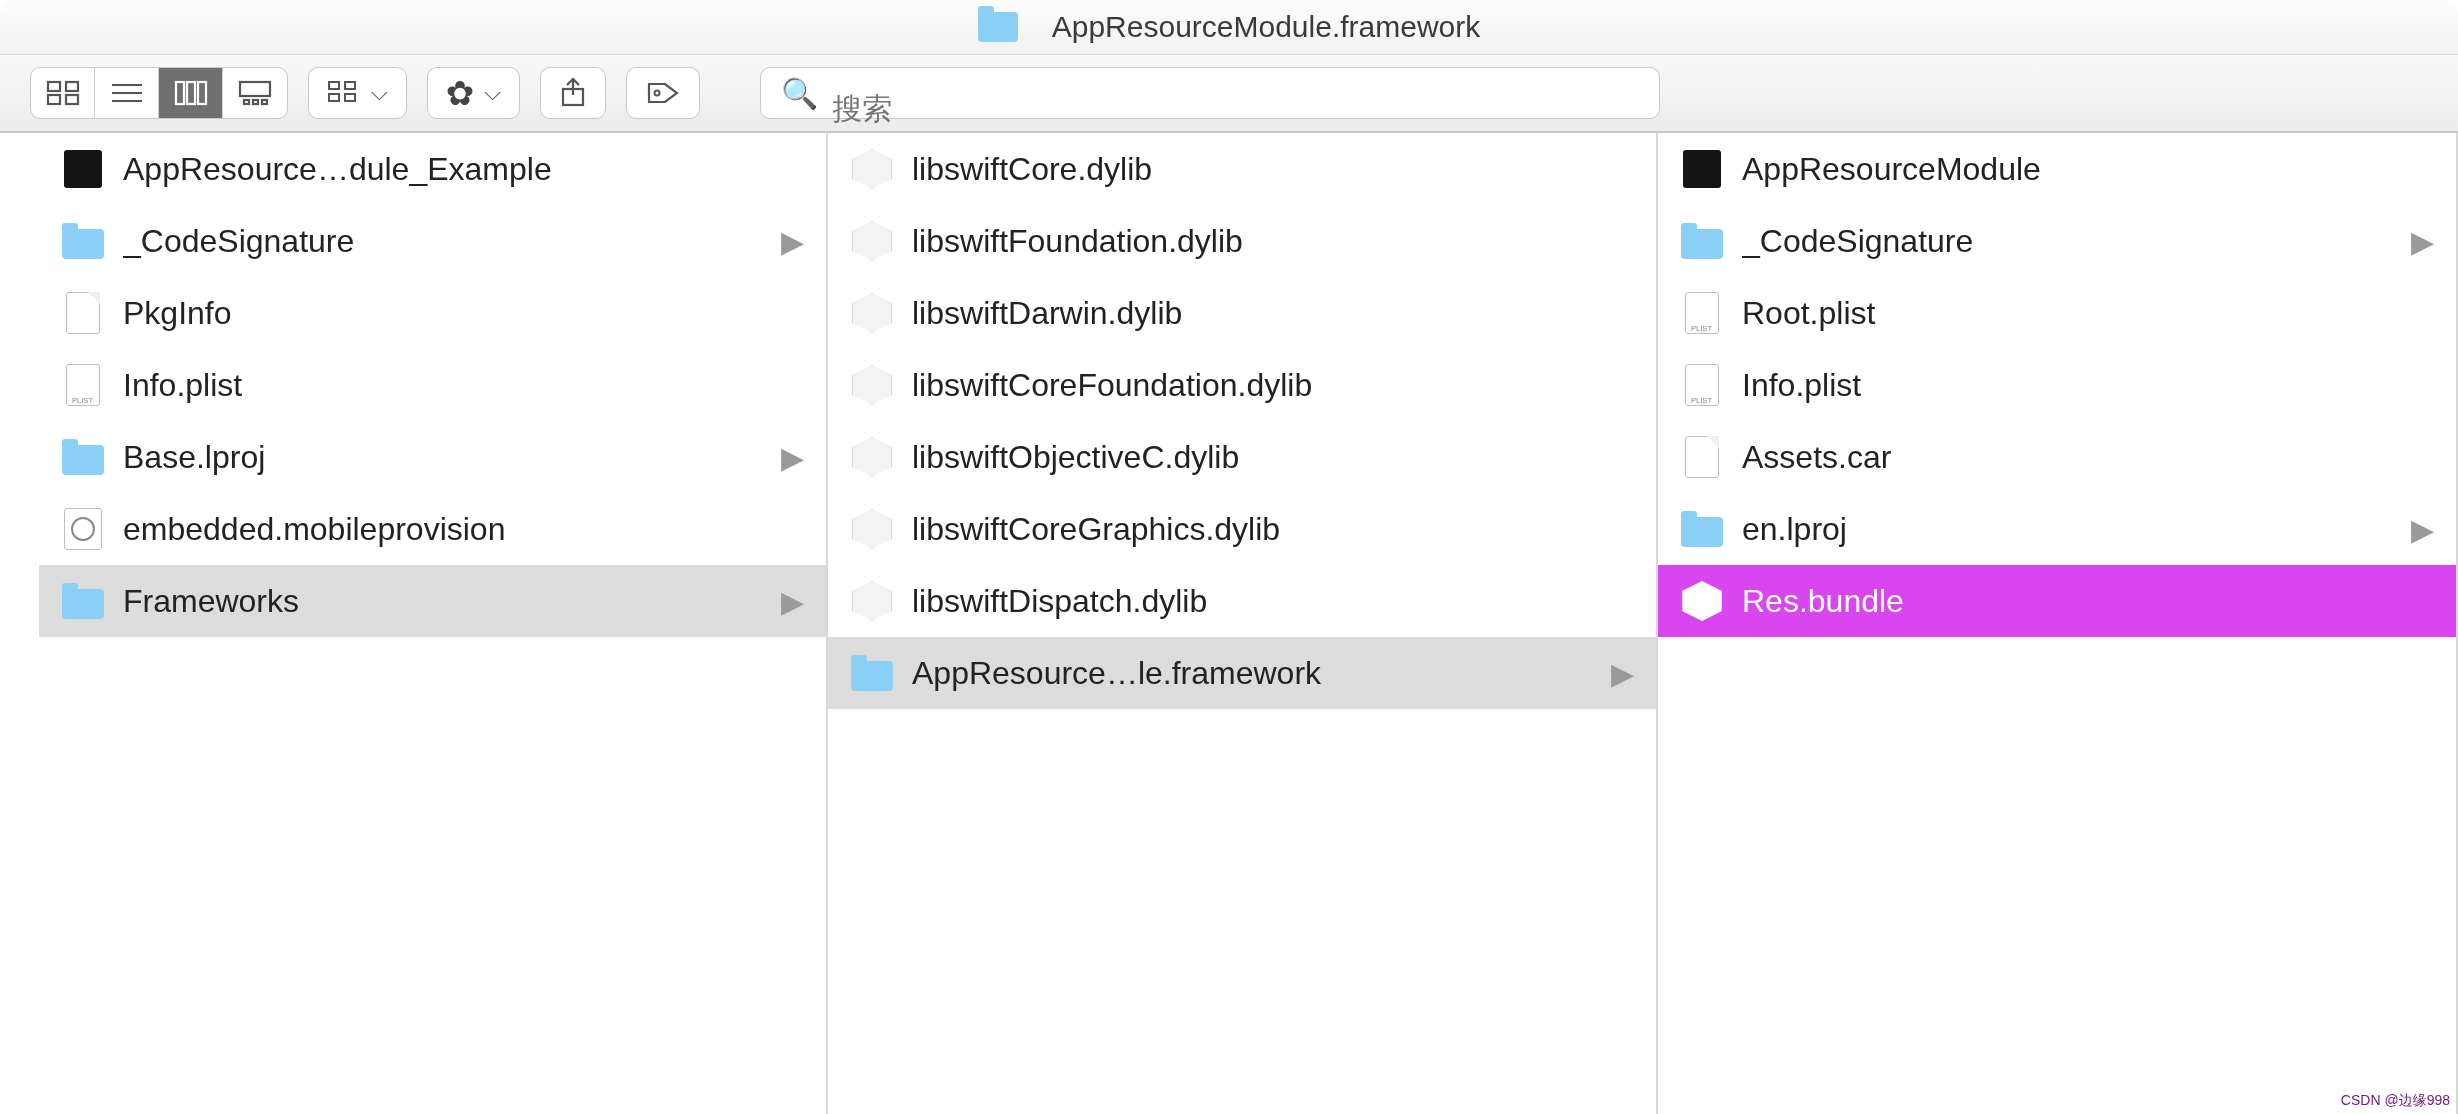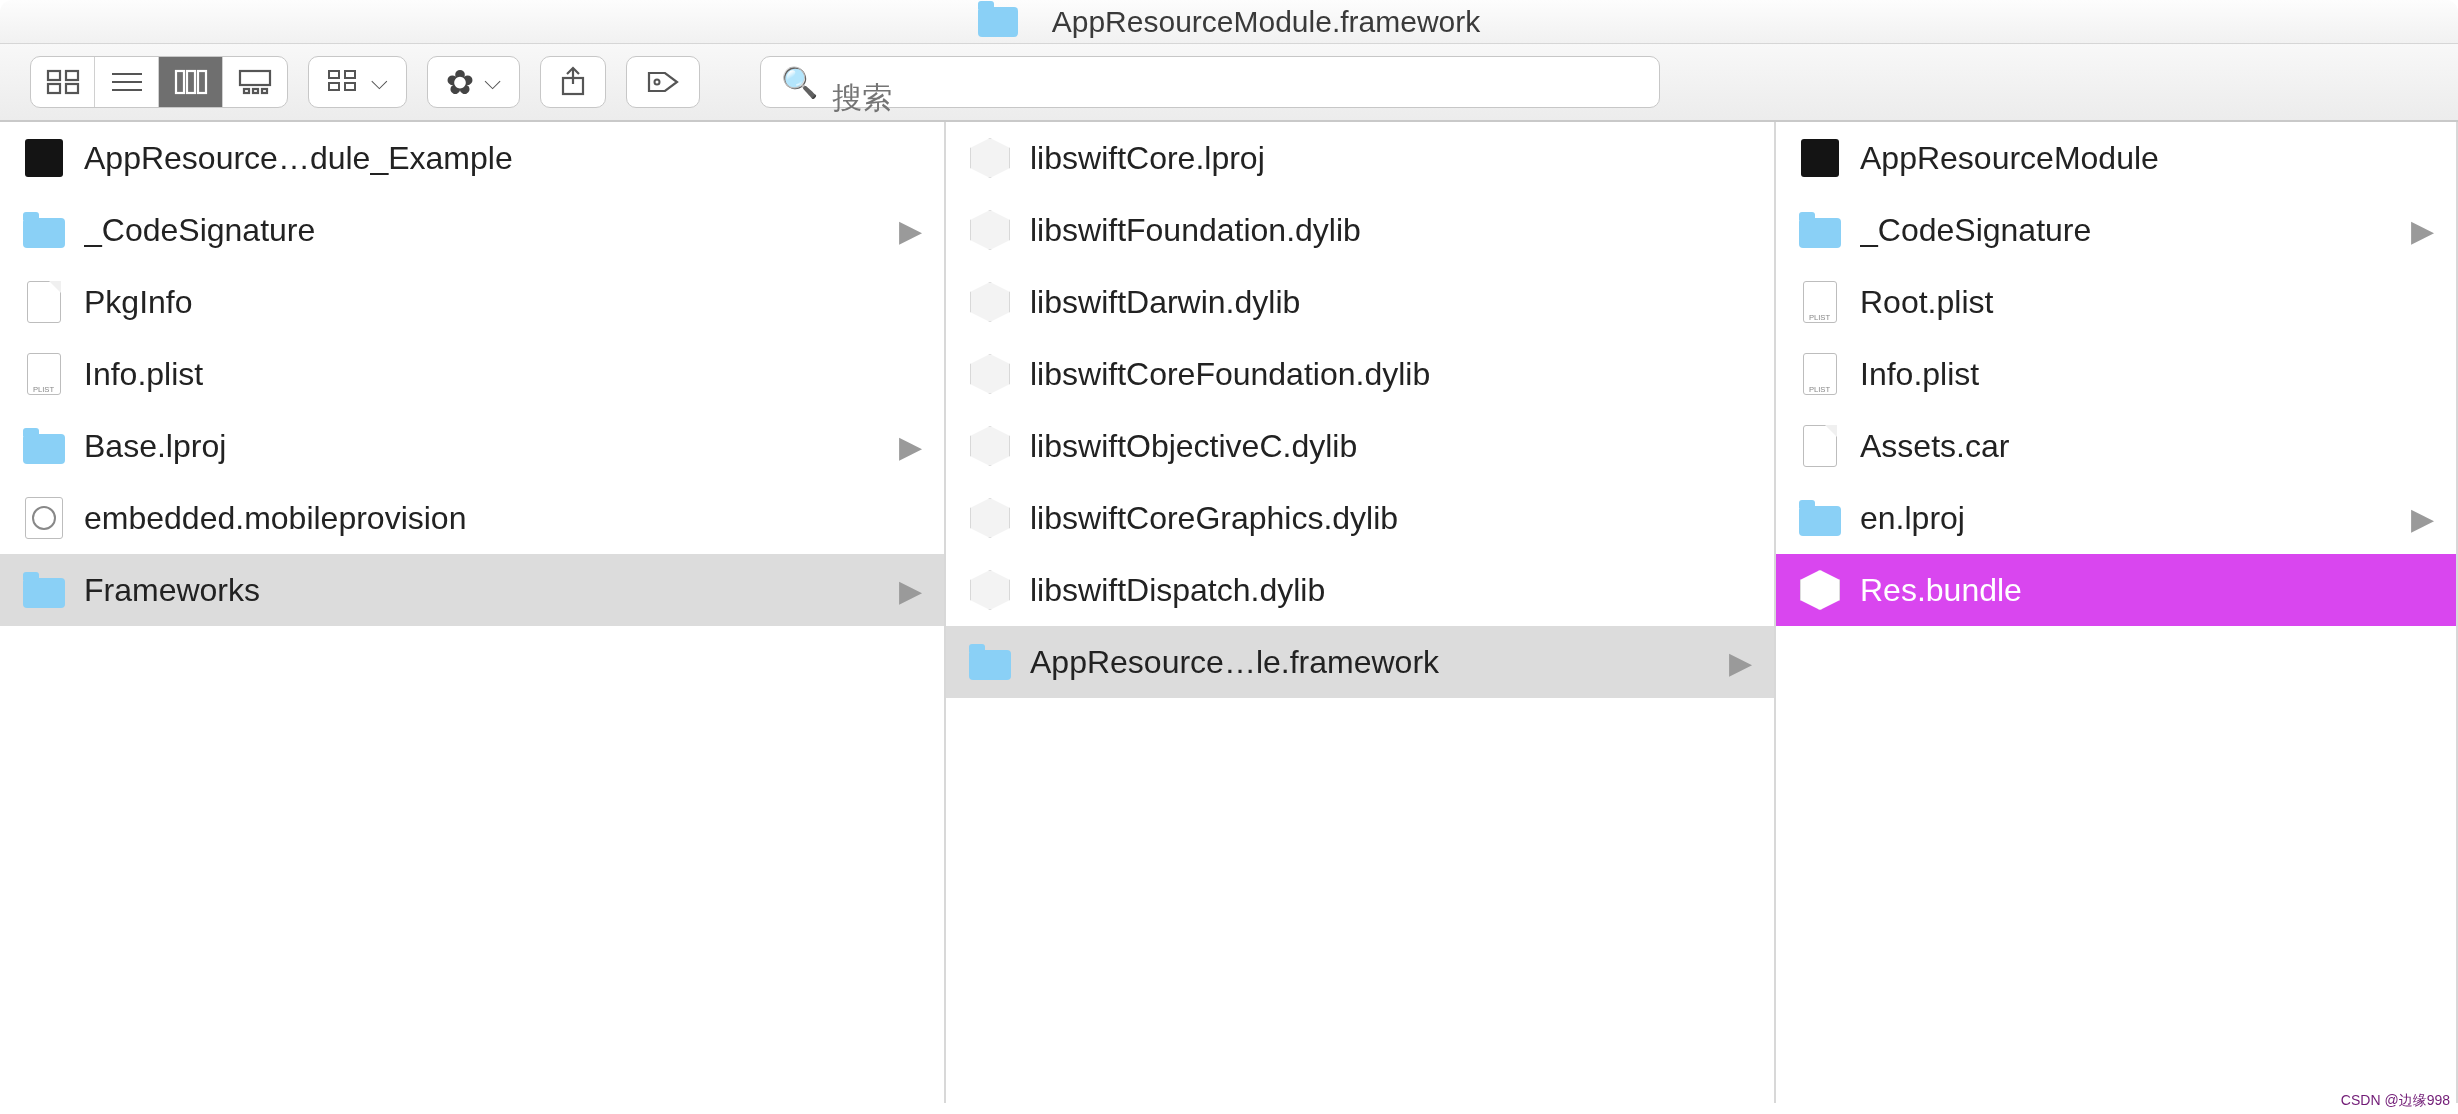--- a/index.html
+++ b/index.html
@@ -1,40 +1,40 @@
 <!DOCTYPE html>
 <html><head>
 <meta charset="utf-8">
 <style>
   * { box-sizing: border-box; margin: 0; padding: 0; font-family: -apple-system, "Helvetica Neue", Arial, sans-serif; }
   body { background: #fff; width: 2458px; height: 1114px; overflow: hidden; font-size: 28px; color: #222; }
 
   .window { width: 2458px; }
-  .titlebar { height: 44px; background: linear-gradient(#fdfdfd,#f1f1f1); border-bottom: 1px solid #d6d6d6; display:flex; align-items:center; justify-content:center; gap:34px; border-top-left-radius:12px; border-top-right-radius:12px;}
+  .titlebar { height: 55px; background: linear-gradient(#fdfdfd,#f1f1f1); border-bottom: 1px solid #d6d6d6; display:flex; align-items:center; justify-content:center; gap:34px; border-top-left-radius:12px; border-top-right-radius:12px;}
   .titlebar .folder-glyph { width:40px; height:30px; background:#8ad0f6; border-radius:4px; position:relative;}
   .titlebar .folder-glyph::before{content:"";position:absolute;top:-6px;left:0;width:16px;height:8px;background:#8ad0f6;border-radius:3px 3px 0 0;}
   .titlebar-text { font-size: 30px; color:#3a3a3a; }
 
   .toolbar { height: 78px; background: linear-gradient(#f8f8f8,#ececec); border-bottom: 2px solid #c9c9c9; display:flex; align-items:center; padding:0 30px; gap:20px;}
   .tb-group { display:flex; border:1px solid #c7c7c7; border-radius:10px; overflow:hidden; background:#fff; height:52px;}
   .tb-btn { width:64px; display:flex; align-items:center; justify-content:center; border-right:1px solid #d0d0d0; cursor:pointer;}
   .tb-btn:last-child{border-right:none;}
   .tb-btn.active{ background:#6f6f6f; }
   .tb-btn svg{ width:34px; height:26px; }
   .tb-btn .glyph{fill:none;stroke:#555;stroke-width:2.2;}
   .tb-btn.active .glyph{stroke:#fff;}
   .tb-single{border:1px solid #c7c7c7;border-radius:10px;background:#fff;height:52px;display:flex;align-items:center;justify-content:center;padding:0 18px;cursor:pointer;gap:10px;}
   .chev{font-size:22px;color:#555;}
   .searchbox{flex:1;margin-left:40px;border:1px solid #c7c7c7;border-radius:10px;background:#fff;height:52px;display:flex;align-items:center;padding:0 20px;gap:14px;max-width:900px;}
   .searchbox input{border:none;outline:none;font-size:30px;flex:1;color:#555;background:transparent;margin-top:31px;}
   .search-icon{color:#8a8a8a;font-size:30px;}
 
   .columns { display:flex; height: calc(1114px - 55px - 78px); }
   .col { border-right:2px solid #d8d8d8; overflow:hidden auto; }
-  .col1{ width: 946px;}
+  .col1{ width: 828px; padding-left: 39px;}
   .col2{ width: 830px;}
   .col3{ flex:1; position:relative;}
 
   .row { height:72px; display:flex; align-items:center; padding:0 22px; gap:18px; cursor:default; position:relative;}
   .row.selected-gray{ background:#dcdcdc; }
   .row.selected-blue{ background:#d946ef; color:#fff; }
   .row .label{ font-size:32px; white-space:nowrap; overflow:hidden; text-overflow:ellipsis; flex:1;}
   .row .arrow{ color:#9a9a9a; font-size:30px; margin-left:auto;}
 
   .ico{ width:44px; height:44px; display:flex; align-items:center; justify-content:center; flex-shrink:0;}
@@ -180,21 +180,21 @@
           </span>
           <span class="label">Frameworks</span>
           <span class="arrow">▶</span>
         </div>
       </div>
     <div class="col col2" id="col2">
         <div class="row">
           <span class="ico">
             <span class="ico-lib"></span>
           </span>
-          <span class="label">libswiftCore.lproj</span>
+          <span class="label">libswiftCore.dylib</span>
         </div>
         <div class="row">
           <span class="ico">
             <span class="ico-lib"></span>
           </span>
           <span class="label">libswiftFoundation.dylib</span>
         </div>
         <div class="row">
           <span class="ico">
             <span class="ico-lib"></span>

